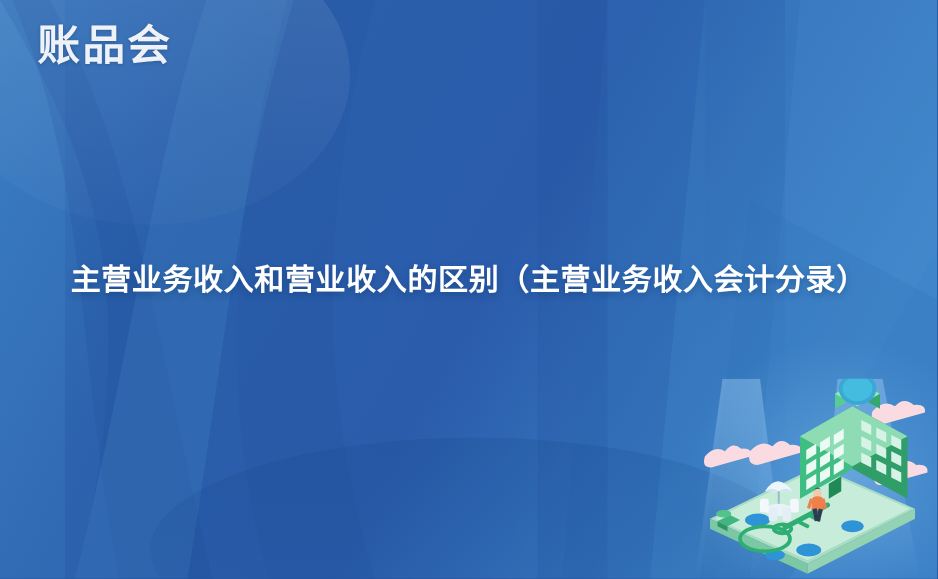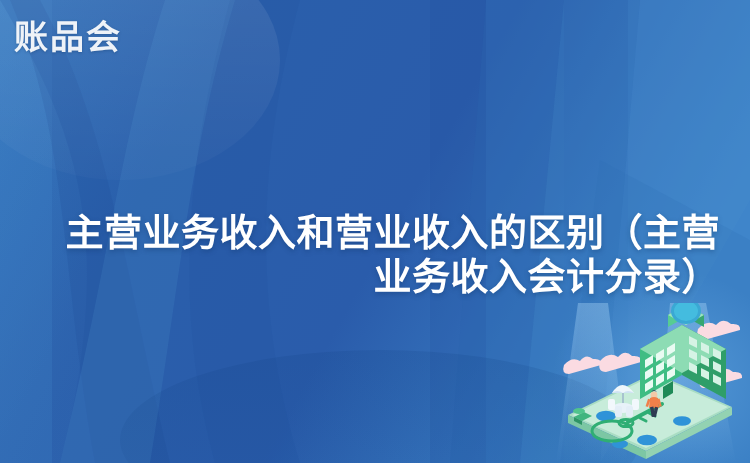--- a/index.html
+++ b/index.html
@@ -25,42 +25,42 @@
     position: absolute;
     inset: 0;
     width: 100%;
     height: 100%;
     pointer-events: none;
   }
 
   
   .logo {
     position: absolute;
-    left: 14px;
+    left: 30px;
     top: 20px;
     font-size: 34px;
     line-height: 1;
     font-weight: 700;
     letter-spacing: 2px;
     color: rgba(255,255,255,0.92);
     text-shadow: 0 1px 3px rgba(10,40,80,0.28);
     white-space: nowrap;
     z-index: 6;
   }
 
   
   .headline {
     position: absolute;
     left: 50%;
     top: 186px;
     transform: translateX(-50%);
     width: 690px;
-    text-align: right;
+    text-align: center;
     color: #ffffff;
-    font-size: 38px;
+    font-size: 24px;
     line-height: 44px;
     font-weight: 700;
     letter-spacing: 0.5px;
     text-shadow: 0 2px 5px rgba(12,45,92,0.35);
     z-index: 6;
   }
 
   
   .illustration {
     position: absolute;

